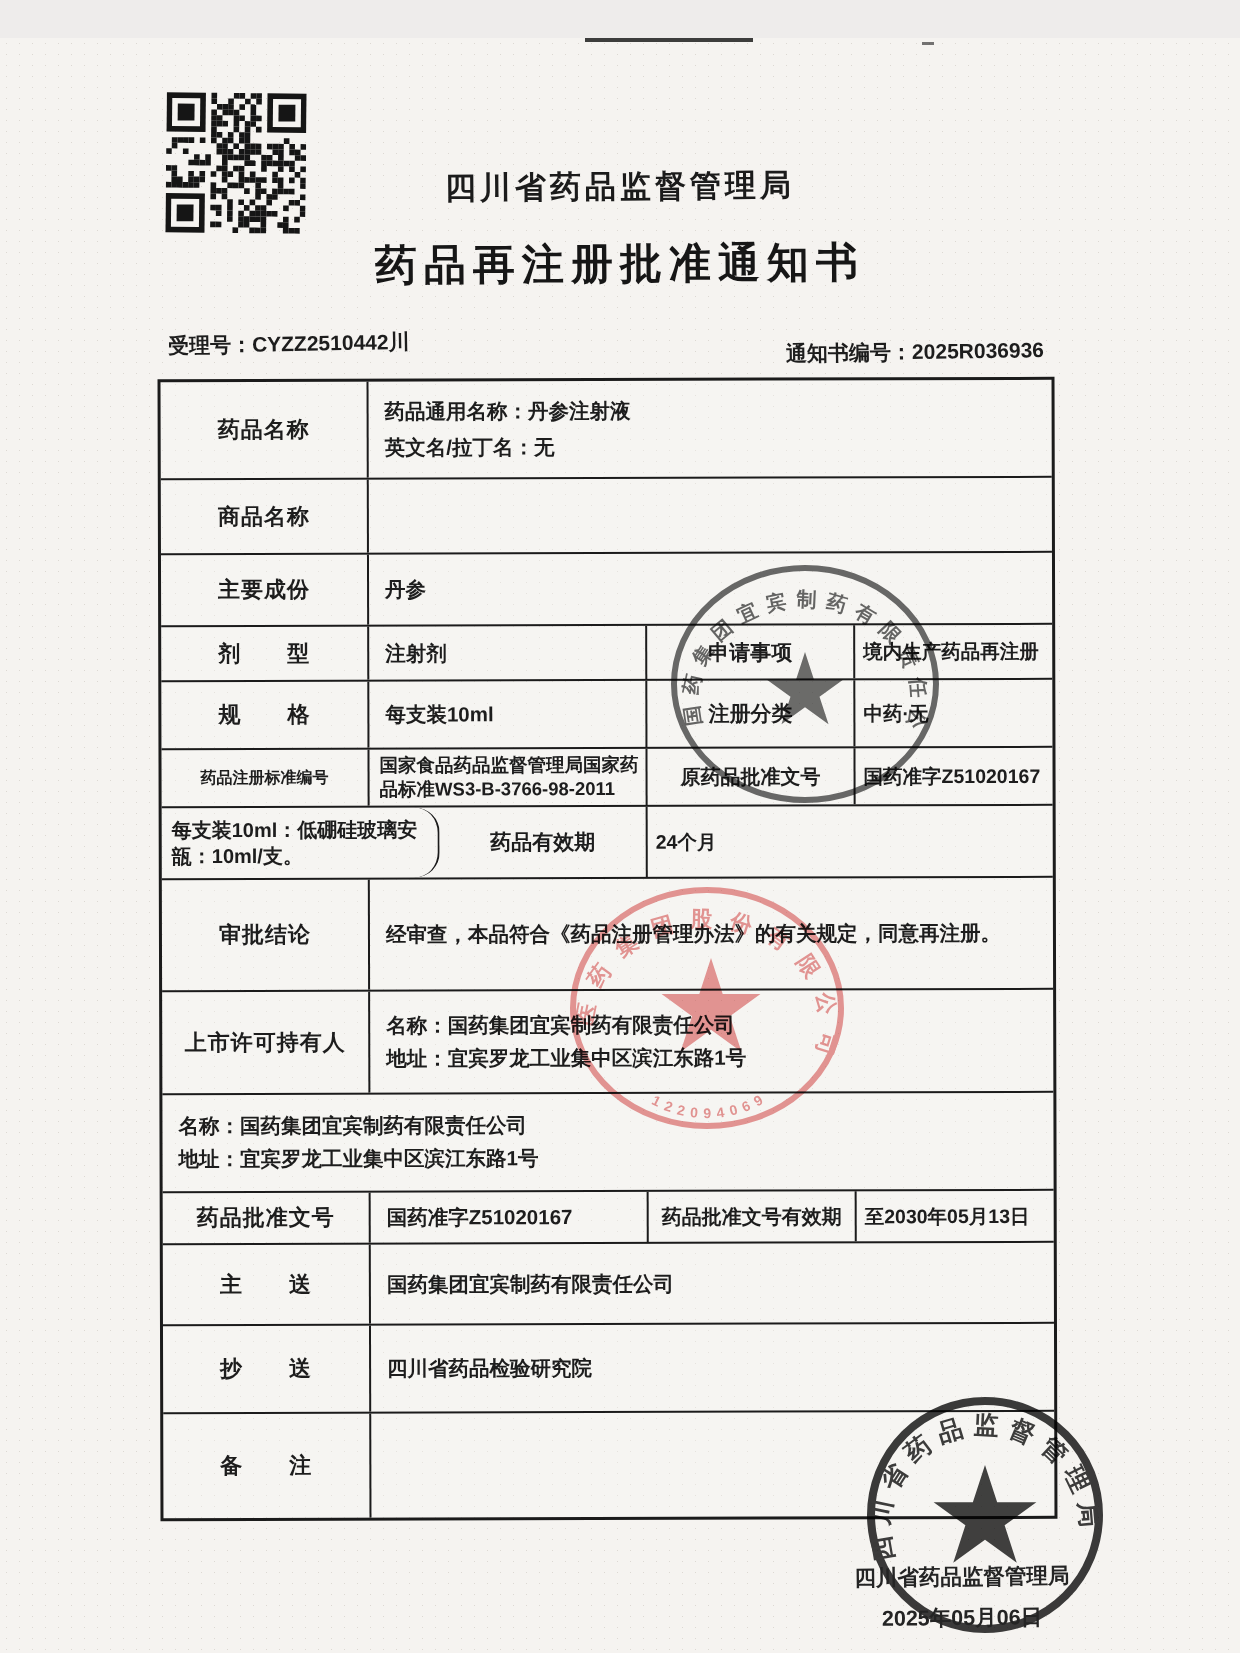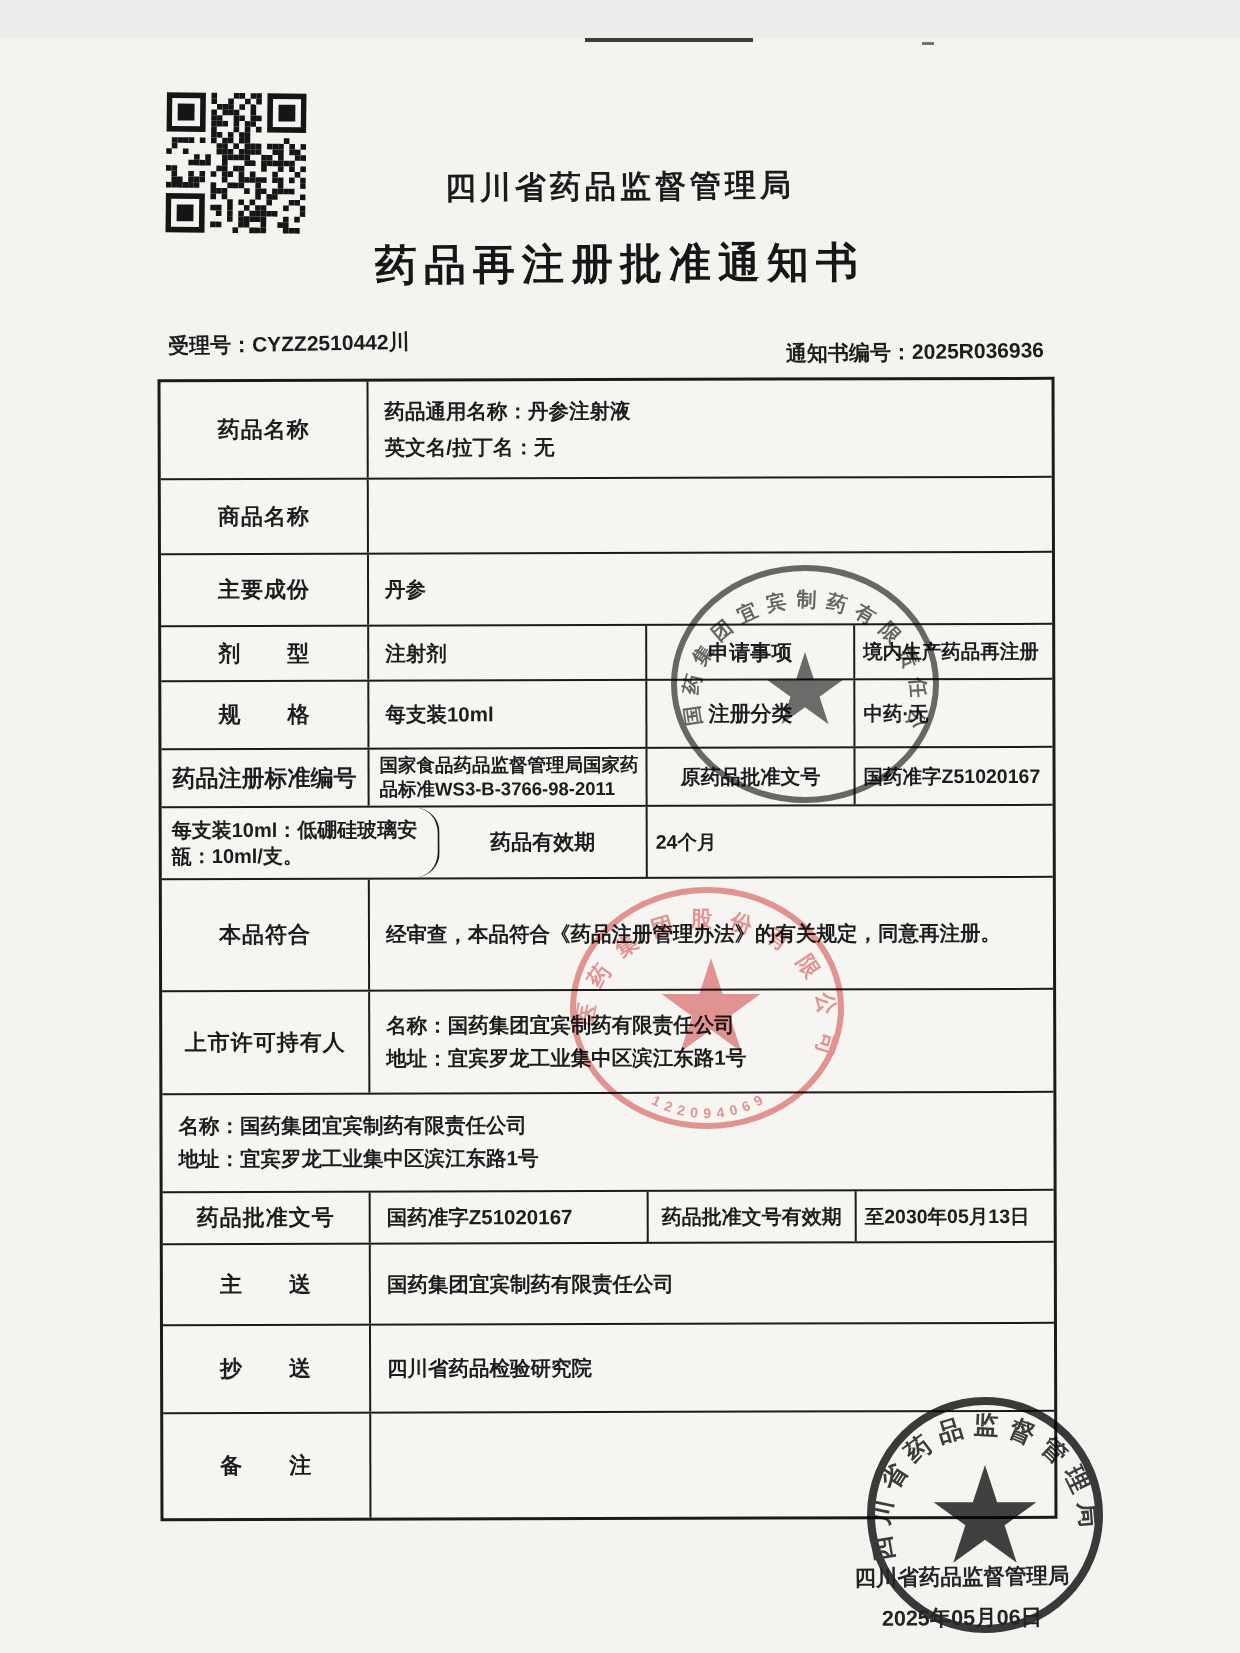--- a/index.html
+++ b/index.html
@@ -44,21 +44,21 @@
     border:3px solid #1b1b1b;
     transform:rotate(-0.15deg);
     box-sizing:border-box;
     background:rgba(250,248,245,0.35);
   }
   .t-row{display:flex;box-sizing:border-box;border-bottom:2.5px solid #1b1b1b;}
   .t-row:last-child{border-bottom:none;}
   .cell{box-sizing:border-box;border-right:2.5px solid #1b1b1b;display:flex;flex-direction:column;justify-content:center;}
   .cell:last-child{border-right:none;}
   .c-label{width:208px;align-items:center;text-align:center;font-size:22px;font-weight:bold;letter-spacing:1px;flex:none;padding:0 4px;}
-  .c-label.small{font-size:23px;letter-spacing:0;}
+  .c-label.small{font-size:16px;letter-spacing:0;}
   .c-val{flex:1;padding:4px 10px 4px 16px;font-size:20.5px;font-weight:bold;}
   .c-val1{width:278px;flex:none;padding:4px 6px 4px 16px;font-size:20.5px;font-weight:bold;}
   .c-val1.dense{font-size:18.5px;line-height:1.3;padding-left:10px;}
   .c-label2{width:208px;flex:none;align-items:center;text-align:center;font-size:21px;font-weight:bold;padding:0 2px;}
   .c-label2.small{font-size:20px;}
   .c-val2{flex:1;padding:4px 2px 4px 8px;font-size:19.5px;font-weight:bold;}
   .line{line-height:1.75;}
   .lines-gap .line{line-height:1.6;}
   
   .seal{position:absolute;mix-blend-mode:multiply;}
@@ -351,21 +351,21 @@
       <div class="cell c-val2">国药准字Z51020167</div>
     </div>
 
     <div class="t-row" style="height:72px;">
       <div class="cell c-val1 dense" style="font-size:20px;border-radius:25px;">每支装10ml：低硼硅玻璃安瓿：10ml/支。</div>
       <div class="cell c-label2">药品有效期</div>
       <div class="cell c-val2">24个月</div>
     </div>
 
     <div class="t-row" style="height:112px;">
-      <div class="cell c-label">本品符合</div>
+      <div class="cell c-label">审批结论</div>
       <div class="cell c-val">经审查，本品符合《药品注册管理办法》的有关规定，同意再注册。</div>
     </div>
 
     <div class="t-row lines-gap" style="height:103px;">
       <div class="cell c-label">上市许可持有人</div>
       <div class="cell c-val">
         <div class="line">名称：国药集团宜宾制药有限责任公司</div>
         <div class="line">地址：宜宾罗龙工业集中区滨江东路1号</div>
       </div>
     </div>

